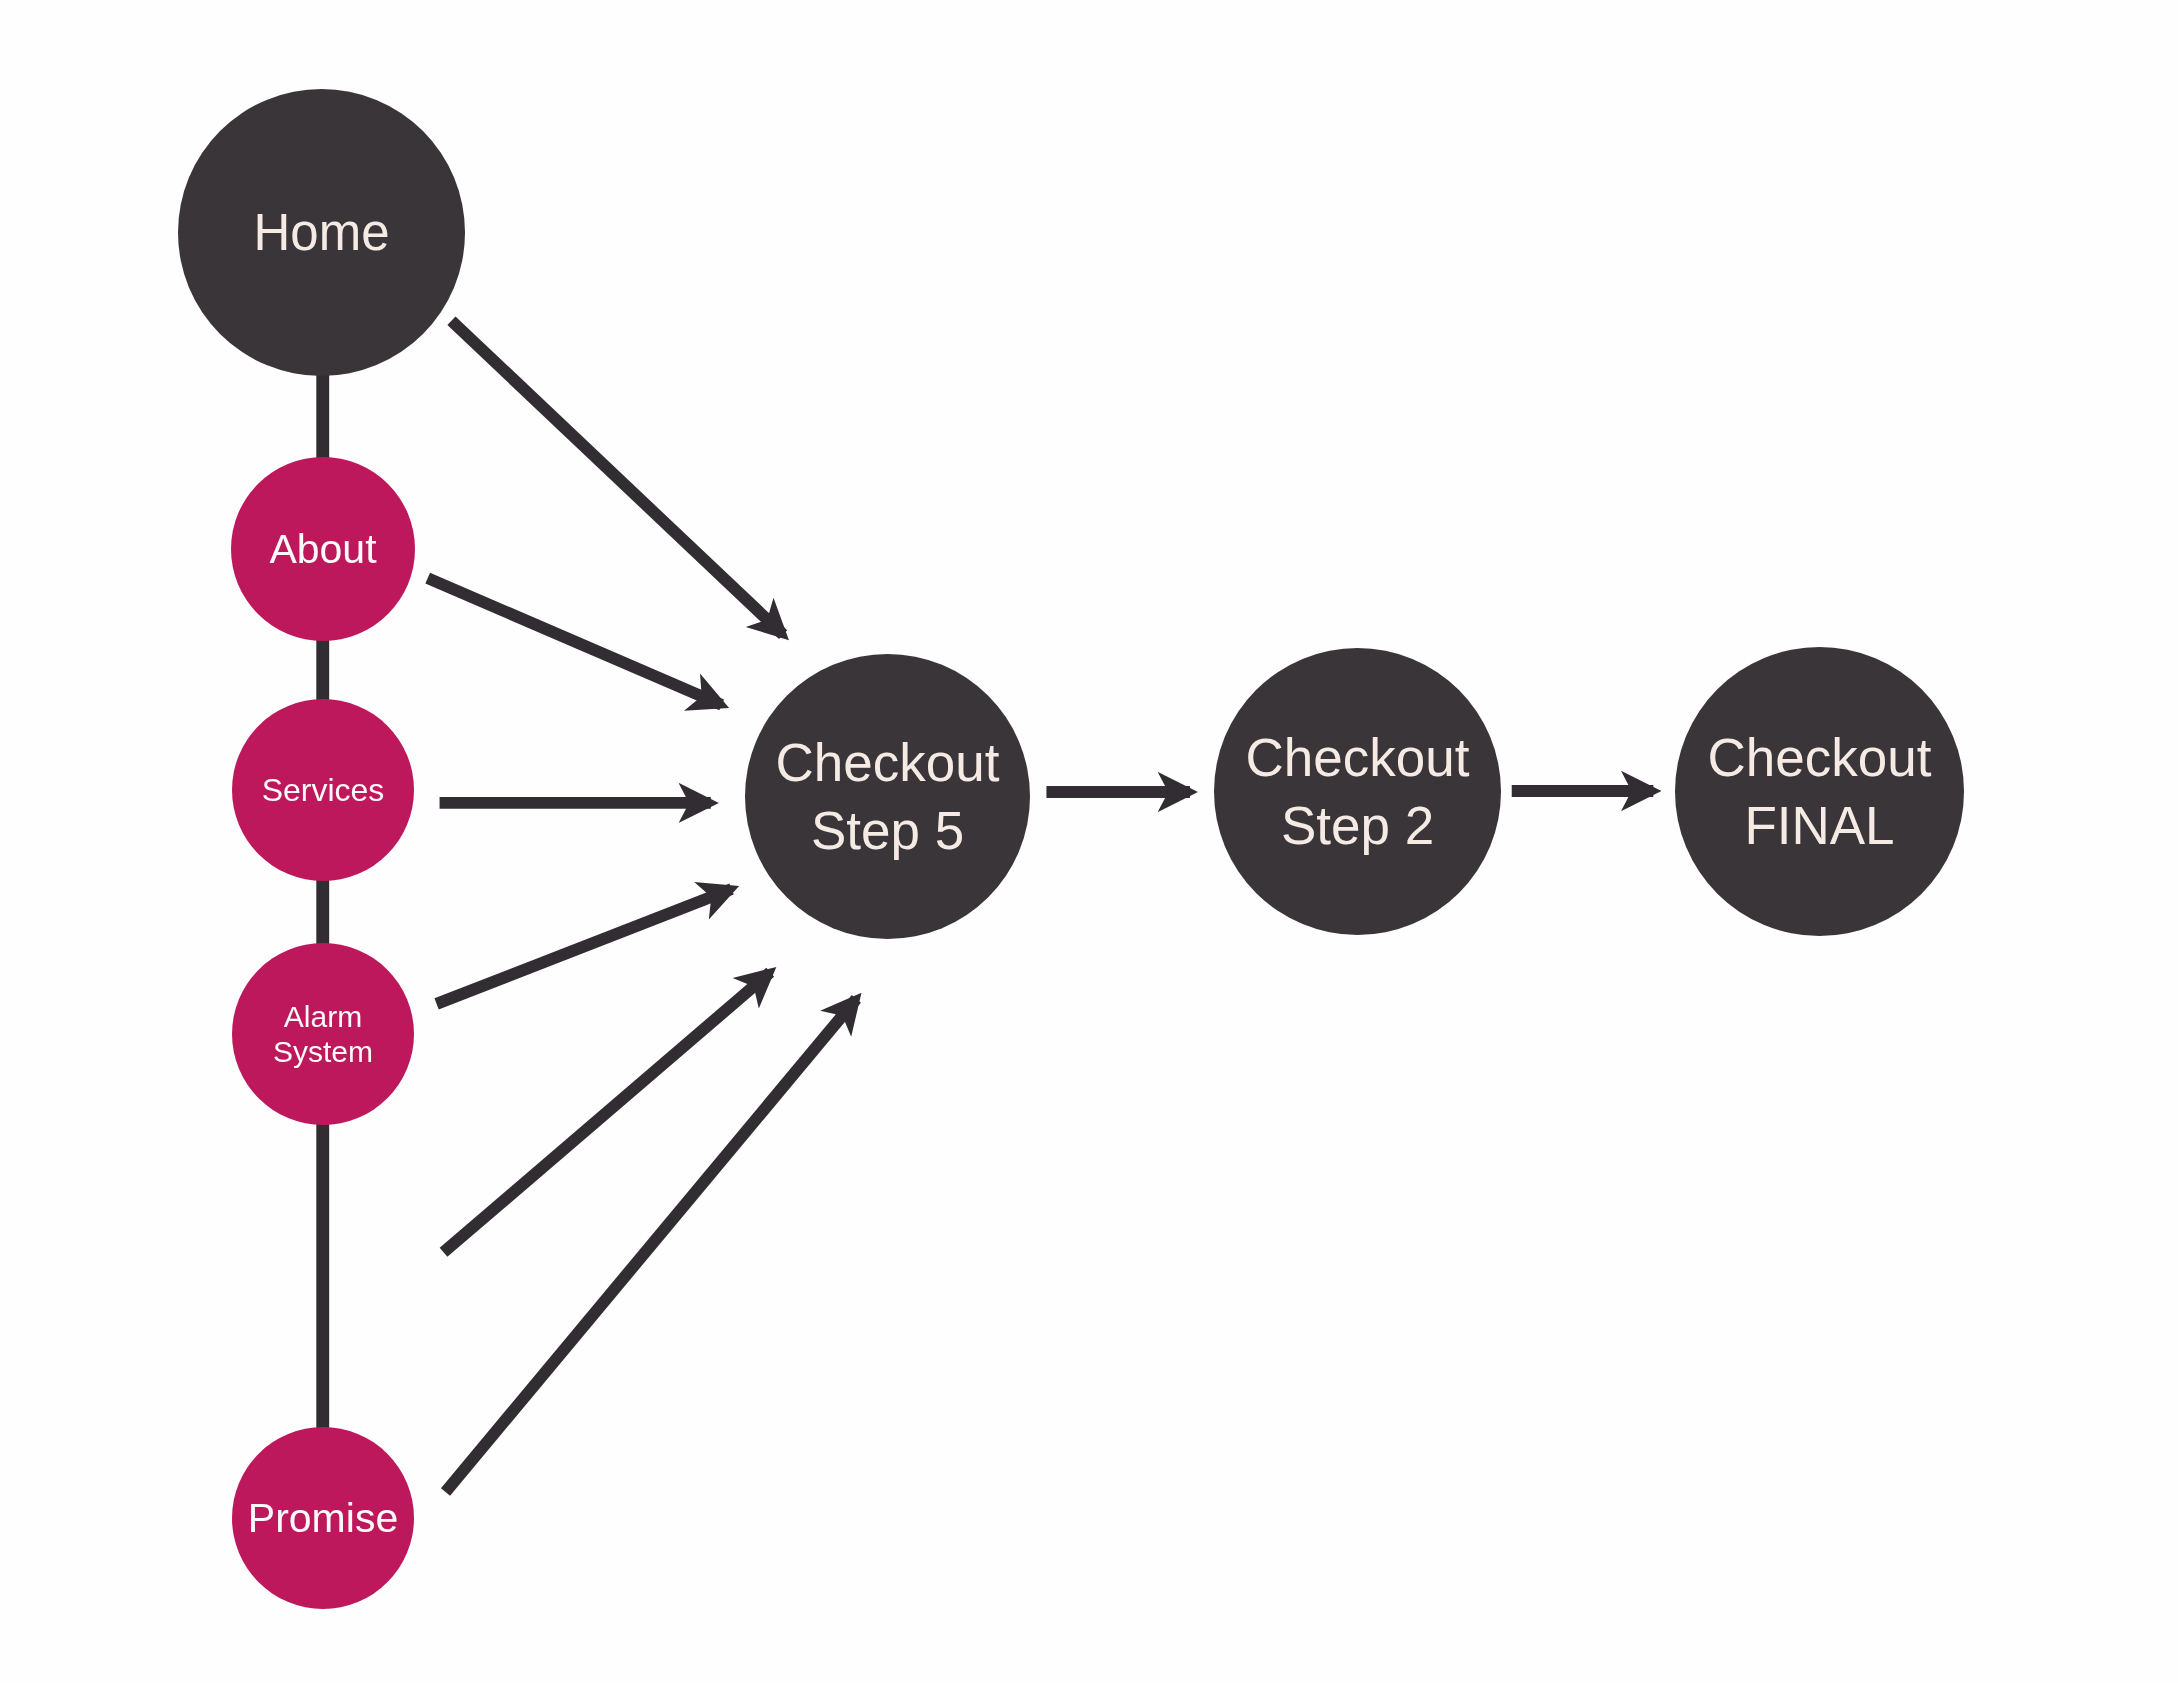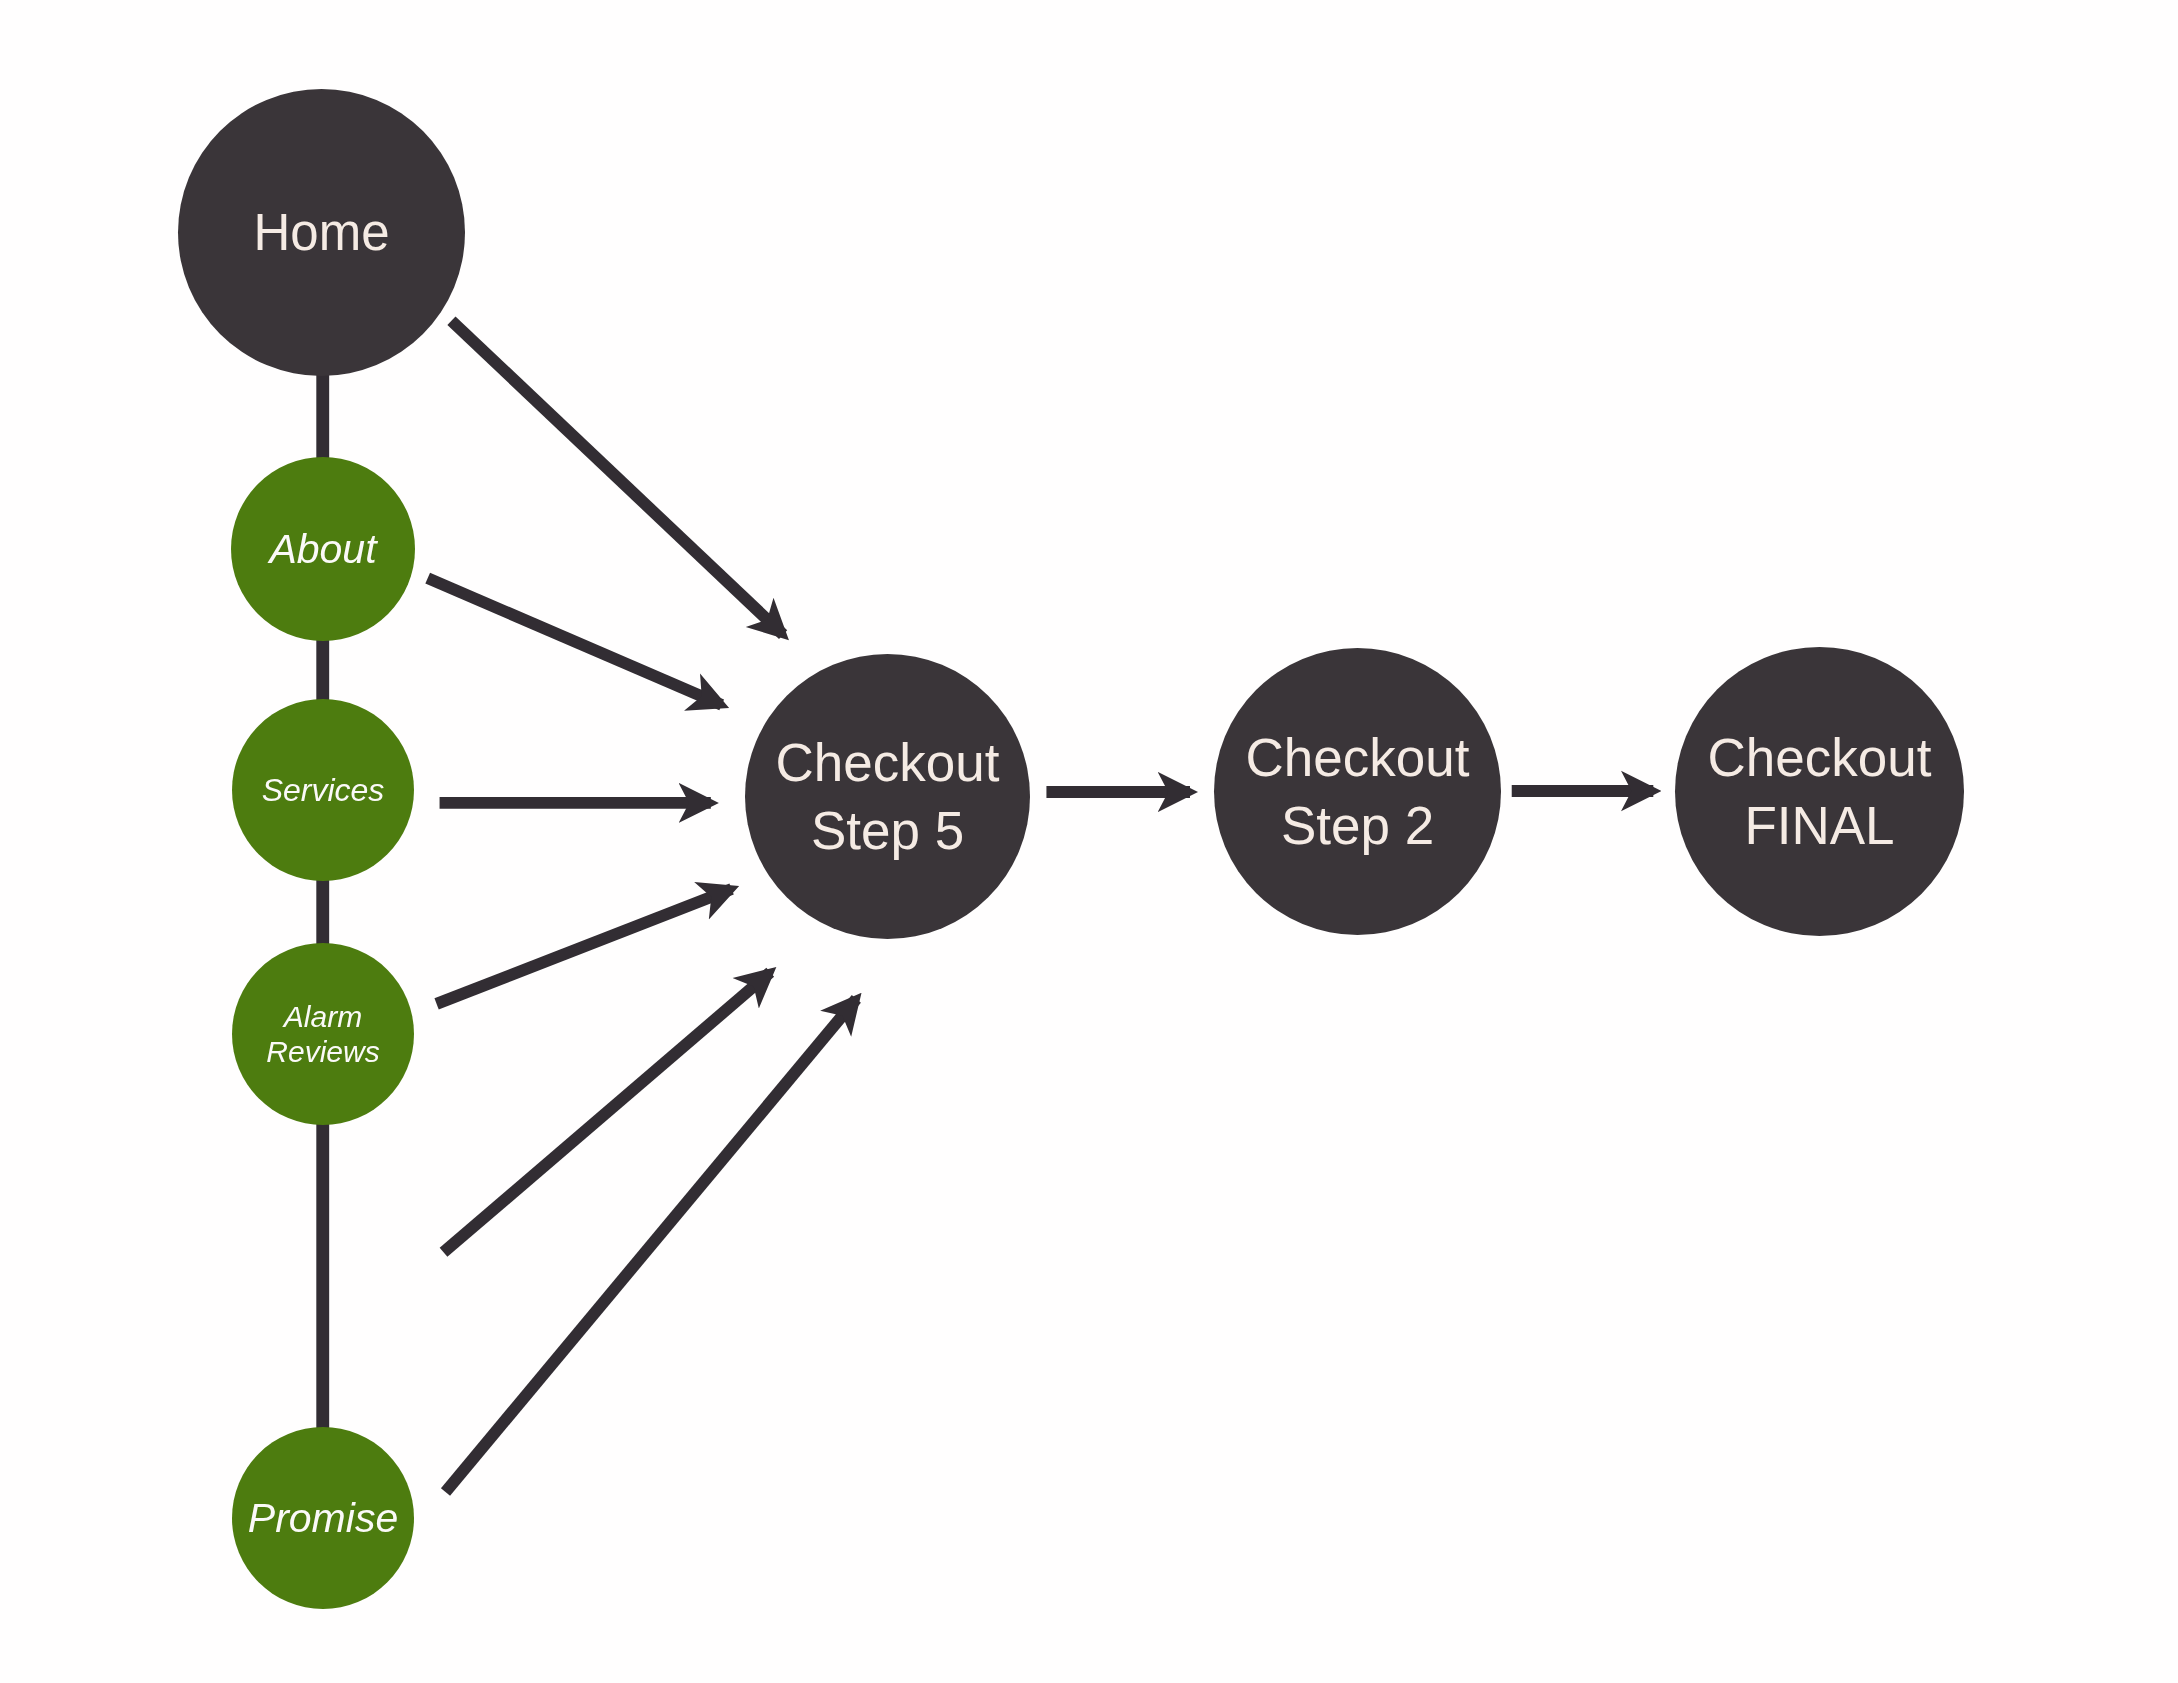--- a/index.html
+++ b/index.html
@@ -31,23 +31,22 @@
     justify-content: center;
     text-align: center;
     box-sizing: border-box;
     user-select: none;
   }
   .node.dark {
     background: #3a3539;
     color: #f5ebe4;
   }
   .node.gray {
-    background: #4d7c0f;
+    background: #be185d;
     color: #fbfaf8;
-    font-style: italic;
   }
   .node .line {
     display: block;
     white-space: nowrap;
     text-align: right;
   }
   
   .node-home            { left: 178px;  top: 89px;   width: 287px; height: 287px; font-size: 51px; }
   .node-about           { left: 231px;  top: 457px;  width: 184px; height: 184px; font-size: 41px; }
   .node-services        { left: 232px;  top: 699px;  width: 182px; height: 182px; font-size: 32px; }
@@ -94,21 +93,21 @@
   <div class="node gray node-about">
     <span class="line">About</span>
   </div>
 
   <div class="node gray node-services">
     <span class="line">Services</span>
   </div>
 
   <div class="node gray node-alarm-system">
     <span class="line">Alarm</span>
-    <span class="line">Reviews</span>
+    <span class="line">System</span>
   </div>
 
 
   <div class="node gray node-promise">
     <span class="line">Promise</span>
   </div>
 
   <div class="node dark node-checkout-step-1">
     <span class="line">Checkout</span>
     <span class="line">Step 5</span>

